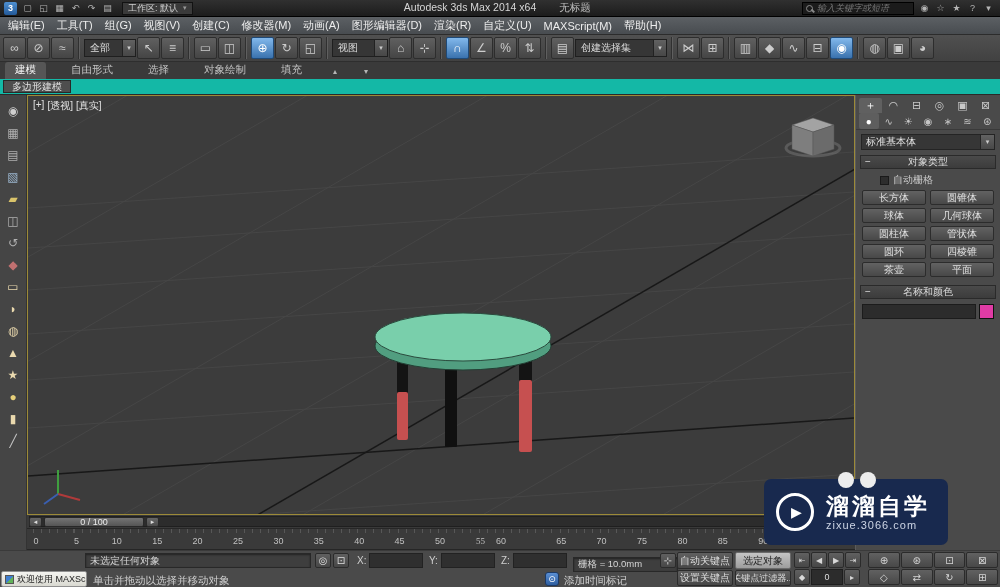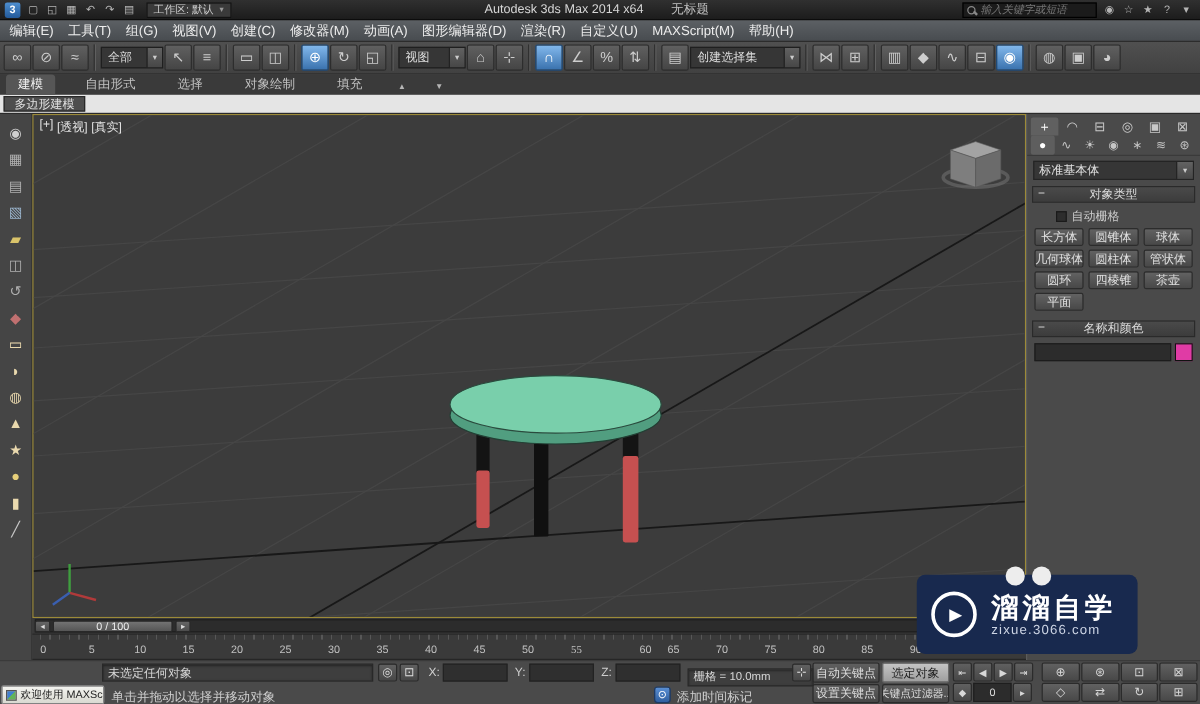--- a/index.html
+++ b/index.html
@@ -42,21 +42,21 @@
   .tsel .arr{width:13px;height:100%;margin-left:3px;background:linear-gradient(#616161,#474747);
              border-left:1px solid #222;display:flex;align-items:center;justify-content:center;font-size:7px;color:#ccc}
   .sep{width:2px;height:22px;border-left:1px solid #303030;border-right:1px solid #5f5f5f;margin:0 3px;flex:none}
 
   
   .ribbontabs{height:17px;background:#3a3a3a;display:flex;align-items:flex-end;padding-left:5px;
               font-size:10.5px;gap:15px}
   .rtab{padding:1px 10px 2px;color:#c2c2c2;white-space:nowrap}
   .rtab.active{background:#565656;color:#f2f2f2;border-radius:3px 3px 0 0}
   .rtab-icon{width:16px;color:#b5b5b5;font-size:8px;text-align:center;padding-bottom:3px}
-  .ribbonstrip{height:16px;background:#e5e5e5;border-bottom:1px solid #2a2a2a;display:flex;align-items:center;padding-left:3px}
+  .ribbonstrip{height:16px;background:#14b8a6;border-bottom:1px solid #2a2a2a;display:flex;align-items:center;padding-left:3px}
   .pm-label{background:#4e4e4e;border:1px solid #282828;padding:0 8px;font-size:10px;color:#e0e0e0;
             height:13px;display:flex;align-items:center}
 
   
   .main{display:flex;height:455px}
   .lefttools{width:27px;background:#454545;border-right:1px solid #333;display:flex;flex-direction:column;
              align-items:center;padding-top:8px;gap:6px;flex:none}
   .ltool{width:17px;height:16px;display:flex;align-items:center;justify-content:center;font-size:12px}
 
   .center{width:828px;display:flex;flex-direction:column;flex:none}
@@ -89,21 +89,21 @@
   .cp-select{margin:4px 5px 2px;height:16px;background:#363636;border:1px solid #242424;display:flex;
              align-items:center;color:#e2e2e2;padding-left:4px;font-size:10px}
   .cp-select .lbl{flex:1}
   .cp-select .arr{width:14px;height:100%;background:linear-gradient(#626262,#484848);border-left:1px solid #242424;
                   display:flex;align-items:center;justify-content:center;font-size:7px;color:#ccc}
   .rollout{margin:5px 4px 0;height:14px;background:linear-gradient(#4a4a4a,#3c3c3c);border:1px solid #2a2a2a;
            display:flex;align-items:center;justify-content:center;color:#dcdcdc;font-size:10px;position:relative}
   .rollout .minus{position:absolute;left:4px;top:0}
   .autogrid{display:flex;align-items:center;gap:4px;margin:4px 0 0 24px;color:#cbcbcb;font-size:10px}
   .checkbox{width:9px;height:9px;background:#2d2d2d;border:1px solid #1a1a1a}
-  .objgrid{display:grid;grid-template-columns:1fr 1fr 1fr;gap:3px 4px;padding:3px 6px}
+  .objgrid{display:grid;grid-template-columns:1fr 1fr;gap:3px 4px;padding:3px 6px}
   .objbtn{height:15px;background:linear-gradient(#626262,#484848);border:1px solid #2c2c2c;border-radius:2px;
           color:#e0e0e0;font-size:10px;display:flex;align-items:center;justify-content:center;white-space:nowrap;overflow:hidden}
   .namerow{display:flex;gap:3px;margin:5px 6px}
   .nameinput{flex:1;height:15px;background:#2c2c2c;border:1px solid #1c1c1c;color:#ddd;font-size:10px;
              padding:0 3px;font-family:inherit;min-width:0}
   .swatch{width:15px;height:15px;border:1px solid #111;flex:none}
 
   
   .statusbar{height:37px;position:relative;background:#4a4a4a;border-top:1px solid #3a3a3a;font-size:10px}
   .sunken{background:#3e3e3e;border:1px solid #282828;box-shadow:inset 0 1px 2px rgba(0,0,0,.45);
@@ -342,21 +342,21 @@
           <div class="tb-num" style="left: 89.8px;">10</div>
           <div class="tb-num" style="left: 130.2px;">15</div>
           <div class="tb-num" style="left: 170.6px;">20</div>
           <div class="tb-num" style="left: 211px;">25</div>
           <div class="tb-num" style="left: 251.4px;">30</div>
           <div class="tb-num" style="left: 291.8px;">35</div>
           <div class="tb-num" style="left: 332.2px;">40</div>
           <div class="tb-num" style="left: 372.6px;">45</div>
           <div class="tb-num" style="left: 413px;">50</div>
           <div class="tb-num" style="left: 453.4px; font-family: Liberation Serif, serif;">55</div>
-          <div class="tb-num" style="left: 511px;">60</div>
+          <div class="tb-num" style="left: 474px;">60</div>
           <div class="tb-num" style="left: 534.2px;">65</div>
           <div class="tb-num" style="left: 574.6px;">70</div>
           <div class="tb-num" style="left: 615px;">75</div>
           <div class="tb-num" style="left: 655.4px;">80</div>
           <div class="tb-num" style="left: 695.8px;">85</div>
           <div class="tb-num" style="left: 736.2px;">90</div>
           <div class="tb-num" style="left: 776.6px;">95</div>
           <div class="tb-num" style="left: 817px;">100</div>
         </div>
     </div>

